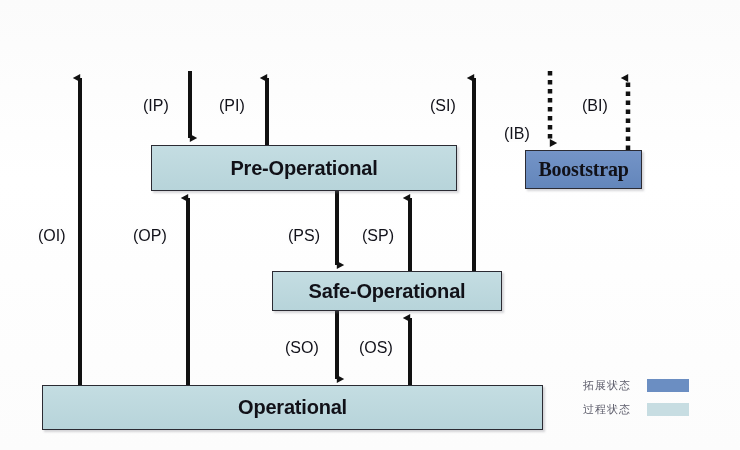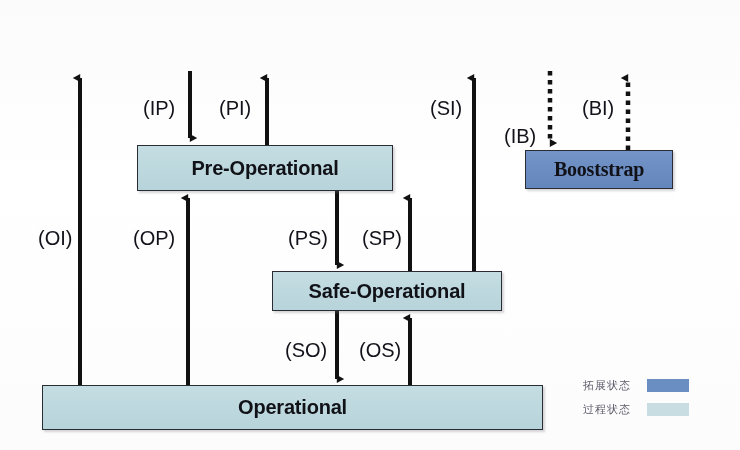--- a/index.html
+++ b/index.html
@@ -54,21 +54,21 @@
     font-size: 20px;
   }
   .state-box.extended .state-label {
     font-family: "Liberation Serif", serif;
     font-size: 20px;
     font-weight: bold;
   }
   .edge-label {
     position: absolute;
     font-family: "Liberation Sans", sans-serif;
-    font-size: 20px;
+    font-size: 16px;
     color: #12121a;
     white-space: nowrap;
     background: rgba(253,253,253,0.82);
     line-height: 1;
   }
   #legend {
     position: absolute;
     left: 583px;
     top: 376px;
     width: 106px;
@@ -150,25 +150,25 @@
     <g>
       <line x1="337" y1="311" x2="337" y2="379" stroke="#111111" stroke-width="4" marker-end="url(#ah)"></line>
     </g>
 
     <g>
       <line x1="410" y1="385" x2="410" y2="318" stroke="#111111" stroke-width="4" marker-end="url(#ah)"></line>
     </g>
   </svg>
 
 
-  <div class="state-box process" style="left:137px; top:145px; width:256px; height:46px;">
+  <div class="state-box process" style="left:151px; top:145px; width:306px; height:46px;">
     <span class="state-label">Pre-Operational</span>
   </div>
 
-  <div class="state-box extended" style="left:525px; top:150px; width:148px; height:39px;">
+  <div class="state-box extended" style="left:525px; top:150px; width:117px; height:39px;">
     <span class="state-label">Booststrap</span>
   </div>
 
   <div class="state-box process" style="left:272px; top:271px; width:230px; height:40px;">
     <span class="state-label">Safe-Operational</span>
   </div>
 
   <div class="state-box process" style="left:42px; top:385px; width:501px; height:45px;">
     <span class="state-label">Operational</span>
   </div>

